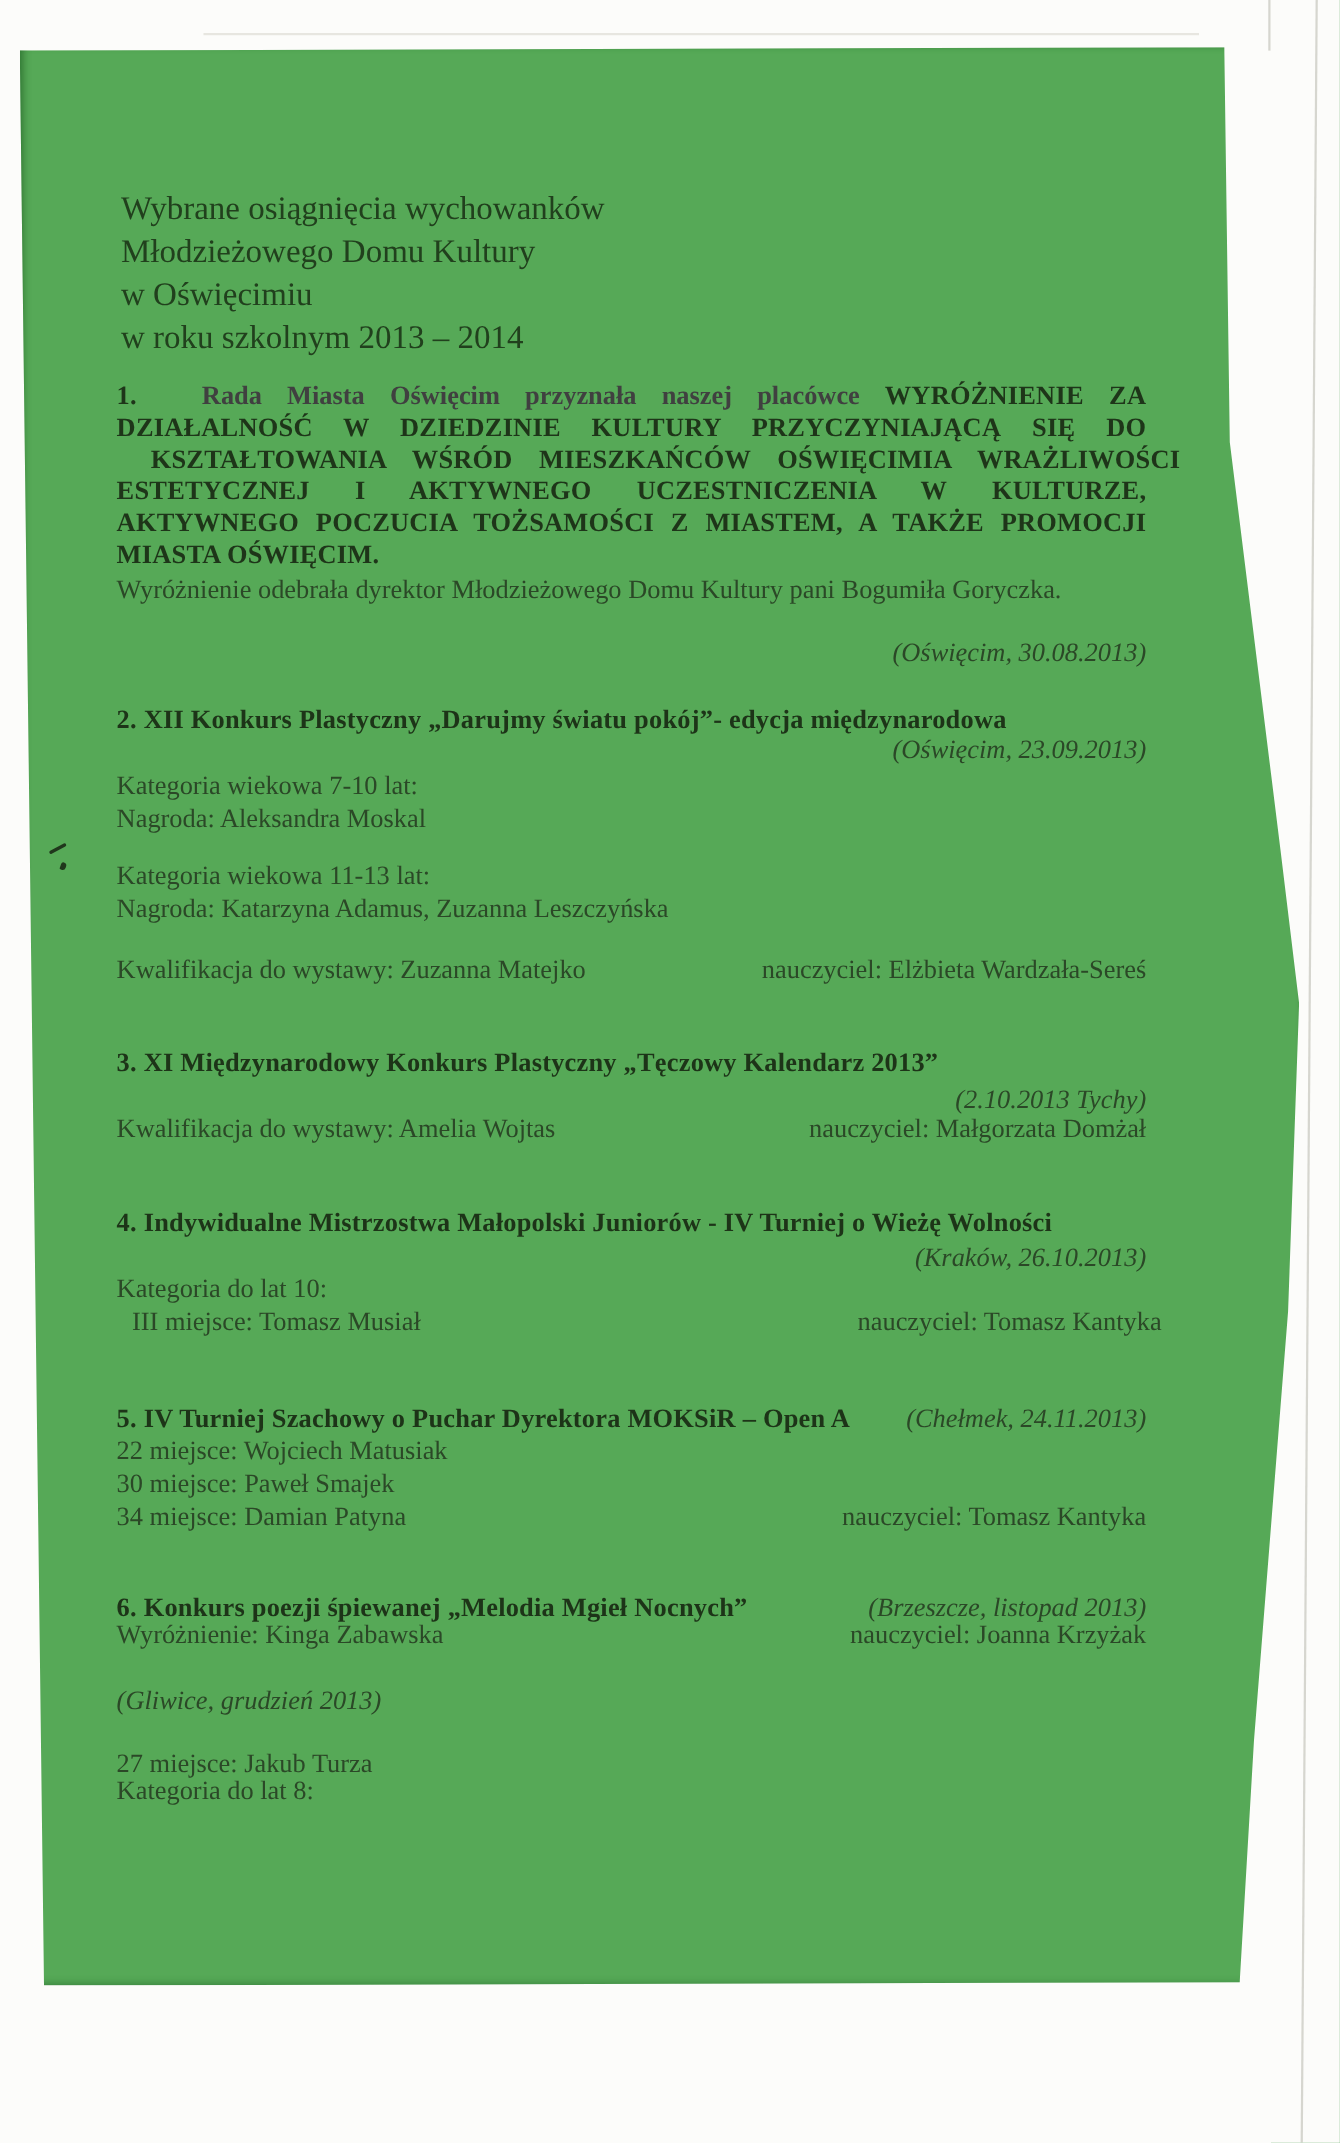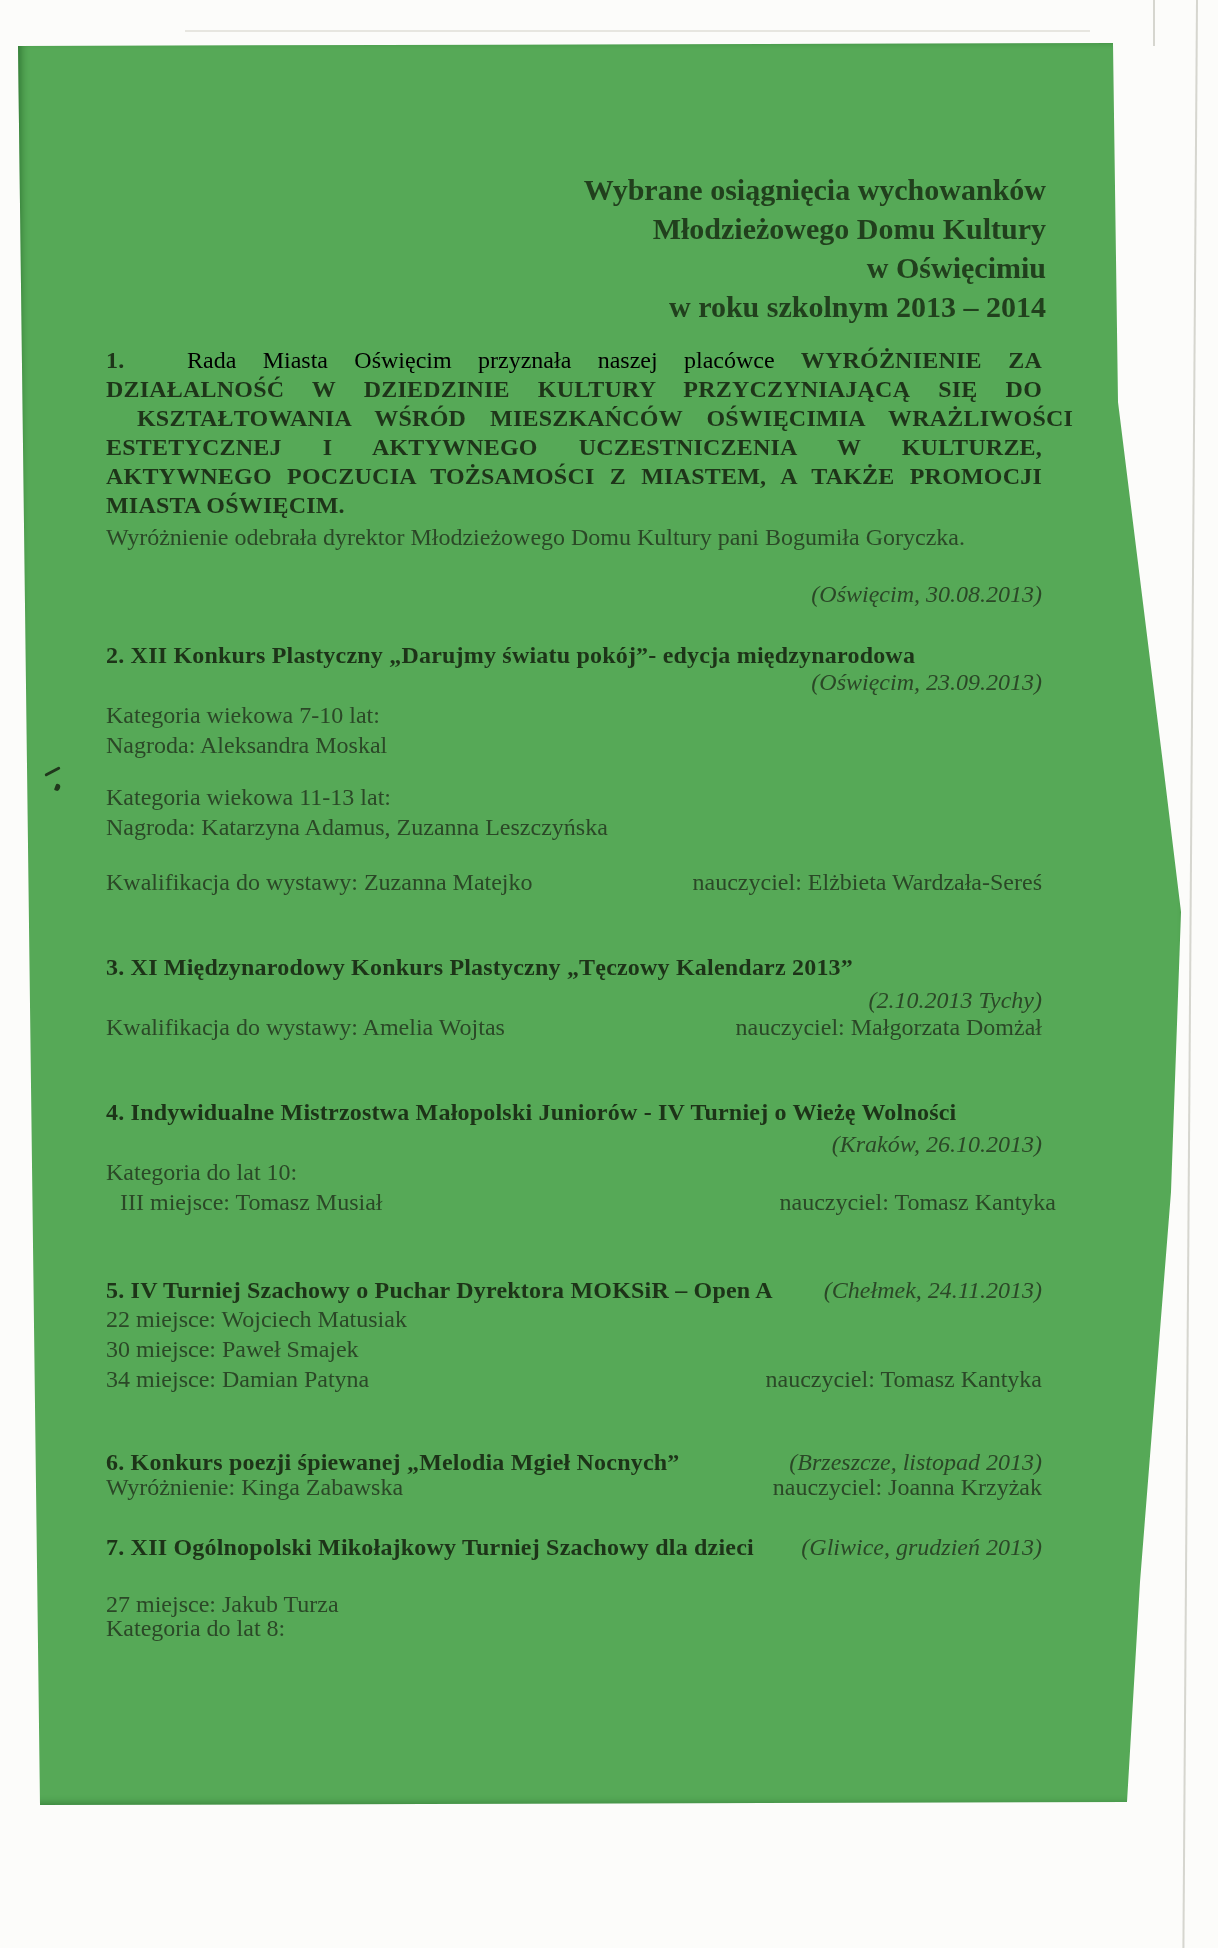--- a/index.html
+++ b/index.html
@@ -20,27 +20,27 @@
     box-shadow:inset 8px 0 7px -4px rgba(20,80,25,.45),
                inset 0 -6px 6px -3px rgba(20,80,25,.30),
                inset 0 5px 5px -3px rgba(20,80,25,.22);
     color:#23401f;
   }
   .content{position:absolute;left:88px;top:0;width:936px;height:100%;}
   .line{position:absolute;left:0;width:100%;font-size:24px;line-height:29px;
         white-space:nowrap;color:#2b4827;}
   .jline{white-space:normal;text-align:justify;text-align-last:justify;
          font-weight:bold;color:#1e3519;letter-spacing:.2px;}
-  .jline .normal{font-weight:normal;color:#000000;letter-spacing:0;margin-left:36px;}
+  .jline .normal{font-weight:bold;color:#404040;letter-spacing:0;margin-left:36px;}
   .plainleft{text-align:left;text-align-last:left;}
   .italic{font-style:italic;}
   .right{text-align:right;}
   .row2{display:flex;justify-content:space-between;align-items:center;}
-  .title-line{position:absolute;left:4px;width:100%;text-align:right;
-              font-size:30px;line-height:39px;color:#21401d;font-weight:bold;}
+  .title-line{position:absolute;left:4px;width:100%;text-align:left;
+              font-size:30px;line-height:39px;color:#21401d;}
   .heading{font-weight:bold;color:#1d3418;letter-spacing:.2px;}
   
   .pen-mark{position:absolute;left:24px;top:722px;width:26px;height:30px;}
   .pen-mark .stroke{position:absolute;left:2px;top:6px;width:17px;height:3px;
                     background:#20371c;transform:rotate(-28deg);border-radius:2px;}
   .pen-mark .dot{position:absolute;left:13px;top:20px;width:5px;height:7px;
                  background:#20371c;border-radius:2px 3px 3px 1px;transform:rotate(20deg);}
 </style>
 </head>
 <body>
@@ -112,20 +112,19 @@
     <div class="line row2" style="top:1406px;">
       <span class="heading">6. Konkurs poezji śpiewanej „Melodia Mgieł Nocnych”</span>
       <span class="italic">(Brzeszcze, listopad 2013)</span>
     </div>
     <div class="line row2" style="top:1431px;">
       <span>Wyróżnienie: Kinga Zabawska</span>
       <span>nauczyciel: Joanna Krzyżak</span>
     </div>
 
     <div class="line row2" style="top:1491px;">
-      <span class="heading">7. XII Ogólnopolski Mikołajkowy Turniej Szachowy dla dzieci</span>
       <span class="italic">(Gliwice, grudzień 2013)</span>
     </div>
     <div class="line" style="top:1572px;">Kategoria do lat 8:</div>
     <div class="line" style="top:1548px;">27 miejsce: Jakub Turza</div>
 
   </div>
 </div>
 
 </body></html>

